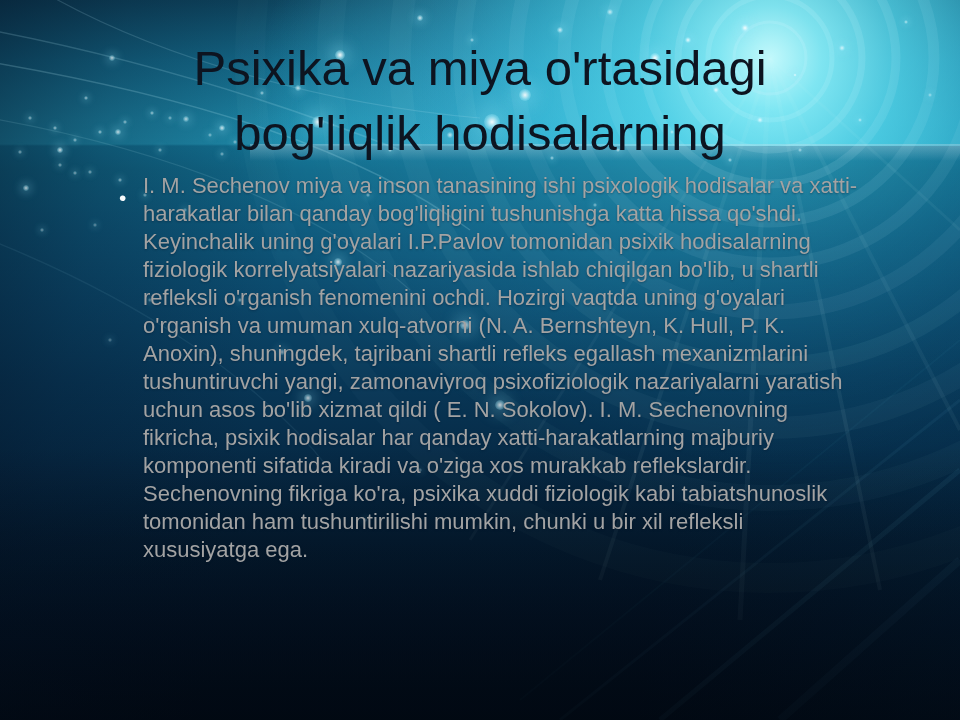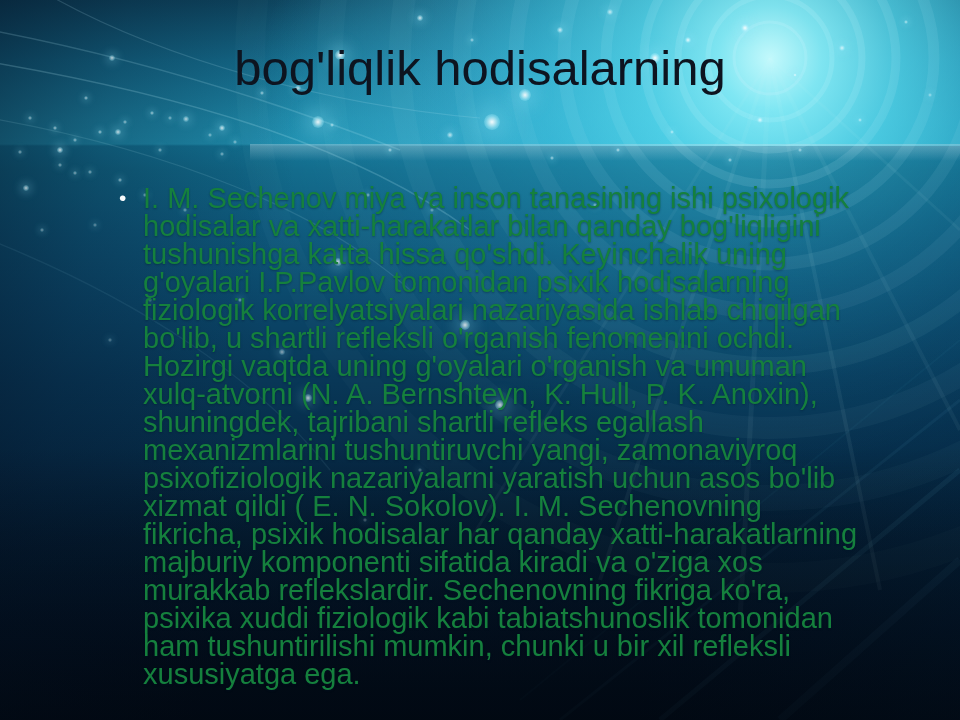--- a/index.html
+++ b/index.html
@@ -64,22 +64,22 @@
     text-align:center;
     font-size:49px;line-height:65px;font-weight:400;
     color:#0d1420;letter-spacing:0;
   }
   .body-block{position:absolute;left:0;top:0;width:960px;height:720px;pointer-events:none;}
   .bullet{
     position:absolute;left:119px;top:184px;
     color:#f7fafc;font-size:21px;line-height:28px;
   }
   .body-text{
-    position:absolute;left:143px;top:184px;width:722px;margin:0;
-    color:#15803d;font-size:29px;line-height:28px;font-weight:400;
+    position:absolute;left:143px;top:172px;width:722px;margin:0;
+    color:#a3a3a3;font-size:22px;line-height:28px;font-weight:400;
     text-shadow:0 1px 2px rgba(0,20,40,0.35);
   }
 </style>
 </head>
 <body>
 
 <div class="slide">
 
   <div class="layer bg-base"></div>
   <div class="layer bg-vortex-soft"></div>
@@ -195,20 +195,21 @@
       <span class="particle" style="left: 593px; top: 203px; width: 4px; height: 4px; background: radial-gradient(circle, rgba(255, 255, 255, 0.5) 0%, rgba(170, 238, 252, 0.275) 55%, rgba(120, 220, 245, 0) 100%); box-shadow: rgba(150, 230, 250, 0.17) 0px 0px 6px 2px;"></span>
       <span class="particle" style="left: 279px; top: 349px; width: 6px; height: 6px; background: radial-gradient(circle, rgba(255, 255, 255, 0.55) 0%, rgba(170, 238, 252, 0.3) 55%, rgba(120, 220, 245, 0) 100%); box-shadow: rgba(150, 230, 250, 0.19) 0px 0px 9px 3px;"></span>
       <span class="particle" style="left: 238px; top: 298px; width: 4px; height: 4px; background: radial-gradient(circle, rgba(255, 255, 255, 0.5) 0%, rgba(170, 238, 252, 0.275) 55%, rgba(120, 220, 245, 0) 100%); box-shadow: rgba(150, 230, 250, 0.17) 0px 0px 6px 2px;"></span>
       <span class="particle" style="left: 148px; top: 298px; width: 4px; height: 4px; background: radial-gradient(circle, rgba(255, 255, 255, 0.4) 0%, rgba(170, 238, 252, 0.22) 55%, rgba(120, 220, 245, 0) 100%); box-shadow: rgba(150, 230, 250, 0.14) 0px 0px 6px 2px;"></span>
       <span class="particle" style="left: 108px; top: 338px; width: 4px; height: 4px; background: radial-gradient(circle, rgba(255, 255, 255, 0.35) 0%, rgba(170, 238, 252, 0.192) 55%, rgba(120, 220, 245, 0) 100%); box-shadow: rgba(150, 230, 250, 0.12) 0px 0px 6px 2px;"></span>
       <span class="particle" style="left: 418px; top: 468px; width: 4px; height: 4px; background: radial-gradient(circle, rgba(255, 255, 255, 0.35) 0%, rgba(170, 238, 252, 0.192) 55%, rgba(120, 220, 245, 0) 100%); box-shadow: rgba(150, 230, 250, 0.12) 0px 0px 6px 2px;"></span>
       <span class="particle" style="left: 363px; top: 518px; width: 4px; height: 4px; background: radial-gradient(circle, rgba(255, 255, 255, 0.3) 0%, rgba(170, 238, 252, 0.165) 55%, rgba(120, 220, 245, 0) 100%); box-shadow: rgba(150, 230, 250, 0.1) 0px 0px 6px 2px;"></span>
     </div>
 
   <div class="title">
+    <div>Psixika va miya o'rtasidagi</div>
     <div>bog'liqlik hodisalarning</div>
   </div>
 
   <div class="body-block">
     <span class="bullet">•</span>
     <p class="body-text">I. M. Sechenov miya va inson tanasining ishi psixologik hodisalar va xatti-harakatlar bilan qanday bog'liqligini tushunishga katta hissa qo'shdi. Keyinchalik uning g'oyalari I.P.Pavlov tomonidan psixik hodisalarning fiziologik korrelyatsiyalari nazariyasida ishlab chiqilgan bo'lib, u shartli refleksli o'rganish fenomenini ochdi. Hozirgi vaqtda uning g'oyalari o'rganish va umuman xulq-atvorni (N. A. Bernshteyn, K. Hull, P. K. Anoxin), shuningdek, tajribani shartli refleks egallash mexanizmlarini tushuntiruvchi yangi, zamonaviyroq psixofiziologik nazariyalarni yaratish uchun asos bo'lib xizmat qildi ( E. N. Sokolov). I. M. Sechenovning fikricha, psixik hodisalar har qanday xatti-harakatlarning majburiy komponenti sifatida kiradi va o'ziga xos murakkab reflekslardir. Sechenovning fikriga ko'ra, psixika xuddi fiziologik kabi tabiatshunoslik tomonidan ham tushuntirilishi mumkin, chunki u bir xil refleksli xususiyatga ega.</p>
   </div>
 
 </div>
 

